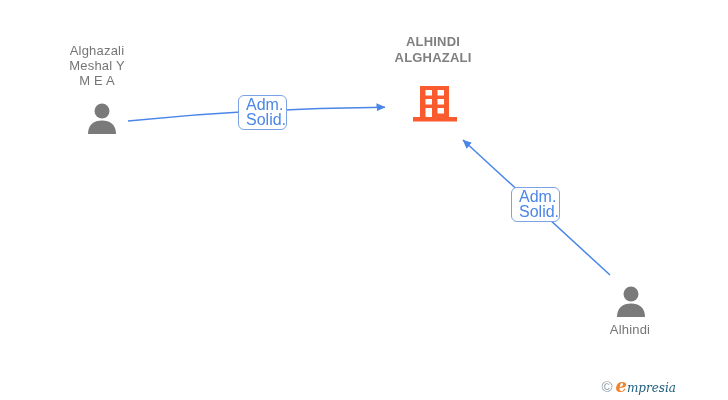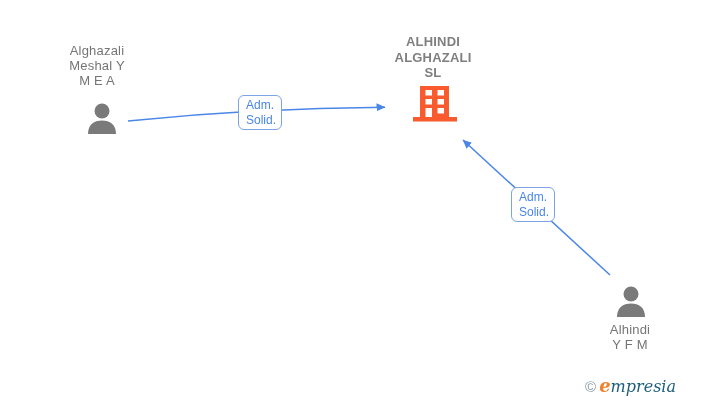--- a/index.html
+++ b/index.html
@@ -36,21 +36,21 @@
     line-height: 15.5px;
   }
   .node-icon { position: absolute; }
   .edge-label {
     position: absolute;
     box-sizing: border-box;
     background: #ffffff;
     border: 1.5px solid #7ba3e6;
     border-radius: 6px;
     color: #4a86e8;
-    font-size: 12px;
+    font-size: 16px;
     line-height: 14.5px;
     padding: 2px 0 2px 7px;
     text-align: left;
     min-width: 44px;
   }
   #brand-footer {
     position: absolute;
     right: 5px;
     bottom: 4px;
     font-size: 16px;
@@ -66,21 +66,21 @@
     color: #f0822d;
     font-family: "DejaVu Serif", serif;
     font-style: italic;
     font-weight: bold;
     font-size: 18px;
   }
   #brand-footer .brand-rest {
     color: #1d5e7d;
     font-family: "DejaVu Serif", serif;
     font-style: italic;
-    font-size: 16px;
+    font-size: 12px;
   }
 </style>
 </head>
 <body>
 
 <div id="canvas">
 
   <svg id="edges-svg" viewBox="0 0 728 400">
     <defs>
       <marker id="arrowhead" markerWidth="11" markerHeight="9" refX="8.5" refY="4" orient="auto" markerUnits="userSpaceOnUse">
@@ -99,21 +99,20 @@
   <div class="node-icon" style="left:85px; top:101px;">
     <svg width="34" height="34" viewBox="0 0 34 34">
       <circle cx="17" cy="10" r="7.5" fill="#7a7a7a"></circle>
       <path d="M3,33 C3,23.5 9,19.5 17,19.5 C25,19.5 31,23.5 31,33 Z" fill="#7a7a7a"></path>
     </svg>
   </div>
 
   <div class="node-label company-label" style="left:348px; top:34px; width:170px;">
     <div>ALHINDI</div>
     <div>ALGHAZALI</div>
-    <div>SL</div>
   </div>
   <div class="node-icon" style="left:412px; top:86px;">
     <svg width="46" height="36" viewBox="0 0 46 36">
       <rect x="1" y="31" width="44" height="4.5" fill="#f95b2e"></rect>
       <rect x="8" y="0" width="29" height="32" fill="#f95b2e"></rect>
       <rect x="13.5" y="4" width="6.5" height="5.5" fill="#ffffff"></rect>
       <rect x="25.5" y="4" width="6.5" height="5.5" fill="#ffffff"></rect>
       <rect x="13.5" y="13" width="6.5" height="5.5" fill="#ffffff"></rect>
       <rect x="25.5" y="13" width="6.5" height="5.5" fill="#ffffff"></rect>
       <rect x="13.5" y="22" width="6.5" height="9" fill="#ffffff"></rect>
@@ -122,21 +121,20 @@
   </div>
 
   <div class="node-icon" style="left:614px; top:284px;">
     <svg width="34" height="34" viewBox="0 0 34 34">
       <circle cx="17" cy="10" r="7.5" fill="#7a7a7a"></circle>
       <path d="M3,33 C3,23.5 9,19.5 17,19.5 C25,19.5 31,23.5 31,33 Z" fill="#7a7a7a"></path>
     </svg>
   </div>
   <div class="node-label" style="left:550px; top:322px; width:160px;">
     <div>Alhindi</div>
-    <div>Y F M</div>
   </div>
 
   <div class="edge-label" style="left:238px; top:95px;">
     <div>Adm.</div>
     <div>Solid.</div>
   </div>
   <div class="edge-label" style="left:511px; top:187px;">
     <div>Adm.</div>
     <div>Solid.</div>
   </div>

